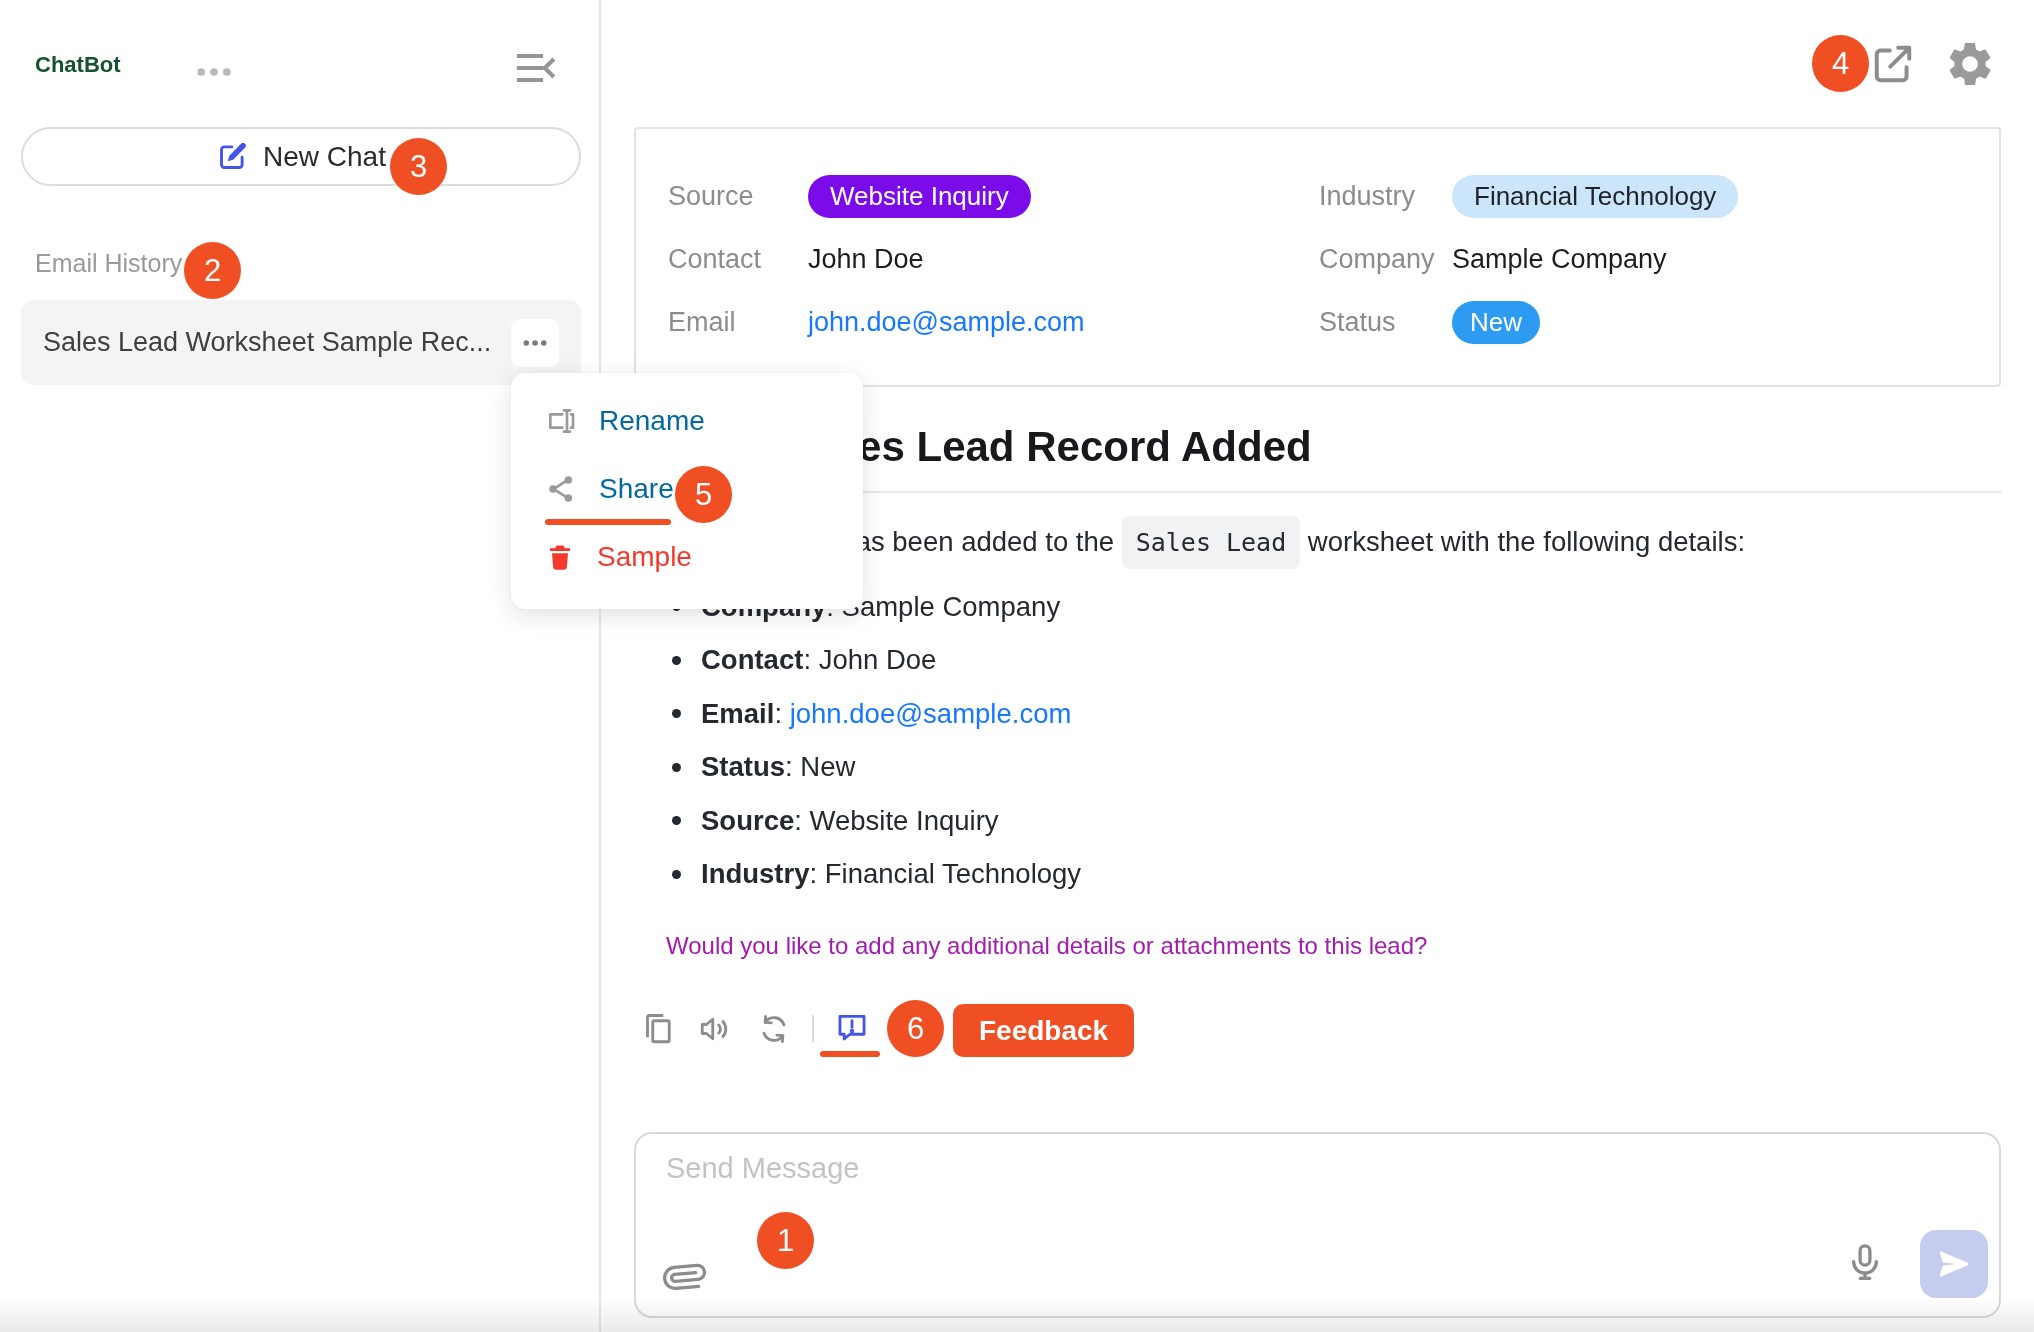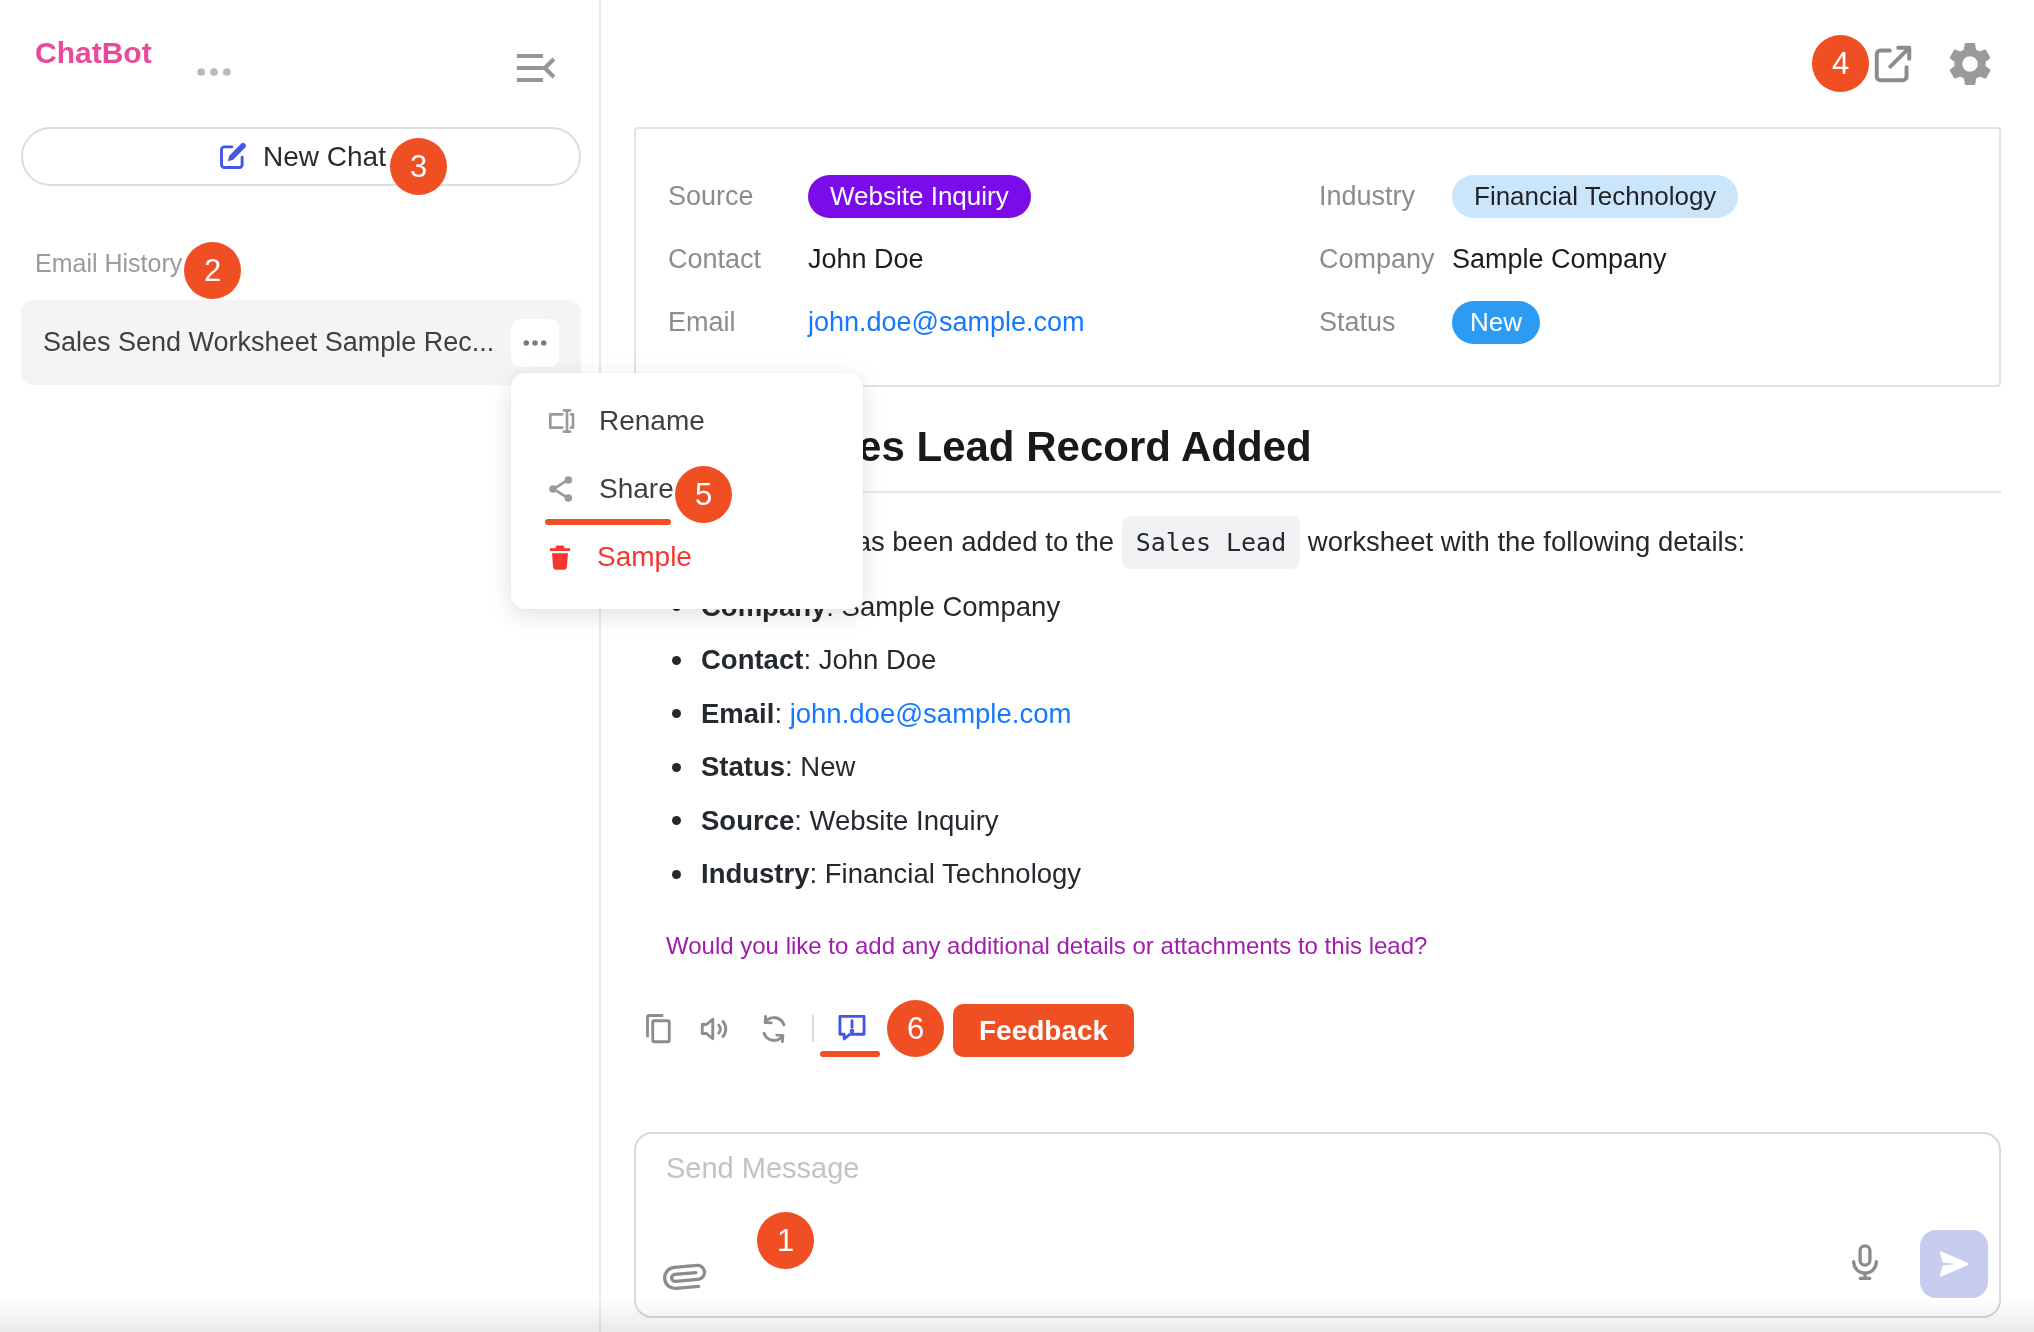--- a/index.html
+++ b/index.html
@@ -2,41 +2,41 @@
 <html style="--annotation-red: #f04e23; --delete-red: #f5382d; --accent-indigo: #4554e8; --purple-badge-bg: #7b0ce9; --lightblue-badge-bg: #cbe5fb; --blue-badge-bg: #2e9bf3; --link-blue: #1677ff; --send-button-bg: #c6ccee;"><head>
 <meta charset="utf-8">
 <style>
   html,body{margin:0;padding:0;background:#fff;}
   .page{position:relative;width:2034px;height:1332px;background:#fff;overflow:hidden;
         font-family:"Liberation Sans",sans-serif;color:#1d1d1f;}
   svg{display:block;}
   
   .sidebar{position:absolute;left:0;top:0;width:601px;height:1332px;background:#fff;
            border-right:2px solid #e8e8e8;box-sizing:border-box;}
-  .sb-title{position:absolute;left:35px;top:36px;font-size:30px;font-weight:700;color:#ec4899;}
+  .sb-title{position:absolute;left:35px;top:52px;font-size:22px;font-weight:700;color:#14532d;}
   .sb-title-dots{position:absolute;left:192px;top:50px;color:#b9b9b9;}
   .sb-fold{position:absolute;left:512px;top:44px;color:#969696;cursor:pointer;}
   .new-chat-btn{position:absolute;left:21px;top:127px;width:560px;height:59px;border:2px solid #dcdcdc;
                 border-radius:40px;background:#fff;display:flex;align-items:center;justify-content:center;
                 gap:14px;cursor:pointer;box-sizing:border-box;}
   .new-chat-label{font-size:28px;color:#2b2b2b;}
   .history-label{position:absolute;left:35px;top:249px;font-size:25px;color:#9a9a9a;}
   .chat-item{position:absolute;left:21px;top:300px;width:560px;height:85px;background:#f4f4f5;
              border-radius:12px;display:flex;align-items:center;box-sizing:border-box;
              padding:0 80px 0 22px;cursor:pointer;}
   .chat-item-title{font-size:27px;color:#3f3f3f;white-space:nowrap;overflow:hidden;}
   .chat-item-dots{position:absolute;right:22px;top:19px;width:48px;height:48px;background:#fff;
                   border-radius:9px;display:flex;align-items:center;justify-content:center;
                   color:#7a7a7a;cursor:pointer;}
   
   .ctx-menu{position:absolute;left:511px;top:373px;width:352px;height:236px;background:#fff;
             border-radius:14px;box-shadow:0 6px 24px rgba(0,0,0,.12), 0 0 2px rgba(0,0,0,.06);
             z-index:30;padding-top:14px;box-sizing:border-box;}
   .ctx-row{height:68px;display:flex;align-items:center;gap:22px;padding-left:34px;cursor:pointer;}
-  .ctx-label{font-size:28px;color:#404040;}
+  .ctx-label{font-size:28px;color:#0369a1;}
   .ctx-row.danger .ctx-label{color:var(--delete-red,#f5382d);}
   .share-underline{position:absolute;left:34px;top:146px;width:126px;height:6px;border-radius:3px;
                    background:var(--annotation-red,#f04e23);}
   .top-ext{position:absolute;left:1868px;top:39px;color:#8c8c8c;cursor:pointer;}
   .top-gear{position:absolute;left:1944px;top:38px;color:#9a9a9a;cursor:pointer;}
   
   .lead-card{position:absolute;left:634px;top:127px;width:1367px;height:260px;border:2px solid #e3e3e3;
              border-radius:4px;box-sizing:border-box;padding:36px 0 0 32px;
              display:grid;grid-template-columns:140px 511px 133px auto;grid-auto-rows:63px;
              align-items:center;}
@@ -110,21 +110,21 @@
           <path d="M11.5 5H6a2 2 0 0 0-2 2v11a2 2 0 0 0 2 2h11a2 2 0 0 0 2-2v-5.5"></path>
           <path d="M18.2 2.8a2.05 2.05 0 0 1 2.9 2.9L12.5 14.3 8.6 15.4l1.1-3.9 8.5-8.7z" fill="currentColor" stroke="none"></path>
         </svg>
       </span>
       <span class="new-chat-label">New Chat</span>
     </div>
 
     <div class="history-label">Email History</div>
 
     <div class="chat-item">
-      <span class="chat-item-title">Sales Send Worksheet Sample Rec...</span>
+      <span class="chat-item-title">Sales Lead Worksheet Sample Rec...</span>
       <span class="chat-item-dots">
         <svg width="30" height="30" viewBox="0 0 24 24" fill="currentColor">
           <circle cx="5" cy="12" r="2.2"></circle>
             <circle cx="12" cy="12" r="2.2"></circle>
             <circle cx="19" cy="12" r="2.2"></circle>
         </svg>
       </span>
     </div>
   </aside>
 

